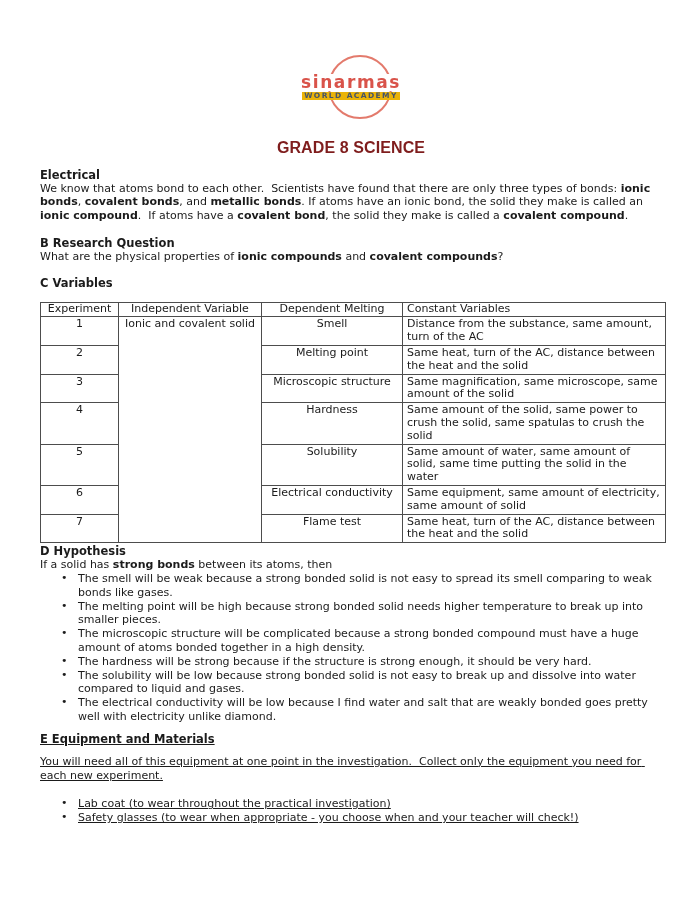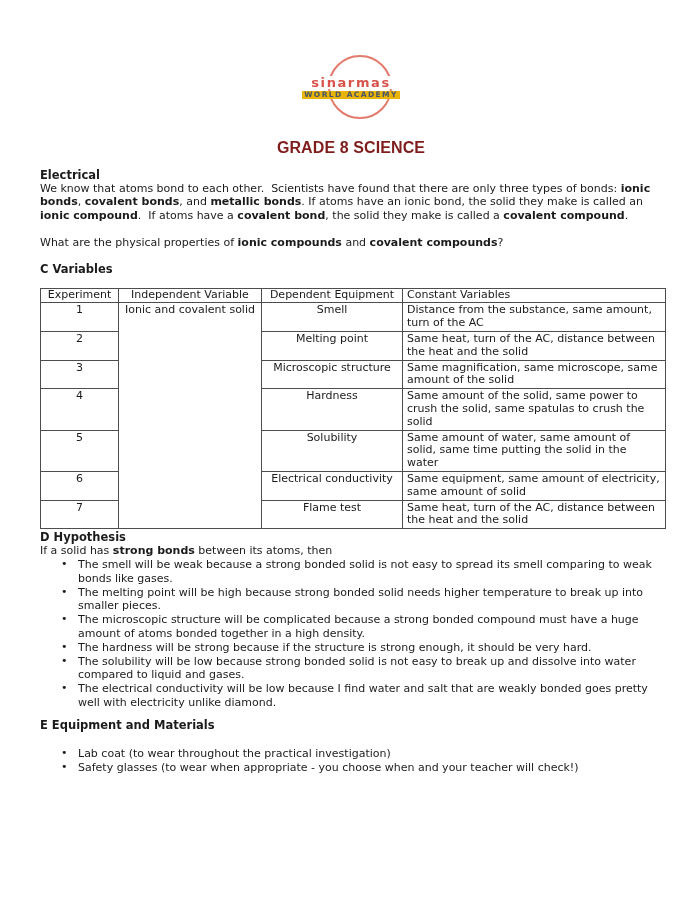--- a/index.html
+++ b/index.html
@@ -12,21 +12,21 @@
 
   
   .logo { position:relative; width:140px; height:67px; margin:0 auto 17px auto; }
   .ring {
     position:absolute; left:47px; top:0; width:60px; height:60px;
     border:2.5px solid rgba(222,99,82,0.85); border-radius:50%;
   }
   .logo-text { position:absolute; left:0; top:19px; width:100%; text-align:center; line-height:1; }
   .brand {
     display:inline-block; background:#fff; padding:0 2px;
-    color:#d9534a; font-weight:bold; font-size:13px; letter-spacing:1.6px;
+    color:#d9534a; font-weight:bold; font-size:17px; letter-spacing:1.6px;
   }
   .sub {
     display:block; margin-top:1px;
     color:#44546a; font-weight:bold; font-size:7.5px; letter-spacing:1.4px;
   }
   .sub-inner { display:inline-block; background:#eab308; padding:0 2px; }
 
   
   .doc-title {
     margin:0 0 11px 0; text-align:center; font-weight:bold;
@@ -35,21 +35,21 @@
   }
   .tl { display:block; }
 
   
   .sec-heading { font-size:11.5px; font-weight:bold; margin:0; line-height:14px; }
   .para { margin:0; font-size:11px; line-height:13.8px; white-space:pre-wrap; }
   .para b, .rich b { font-weight:bold; }
   .sec-b { margin-top:13px; }
   .sec-c { margin-top:12px; }
   .sec-d { margin-top:1px; }
-  .sec-e { margin-top:8px; }
+  .sec-e { margin-top:8px;text-decoration:underline; }
   .eq-para { margin-top:9px; }
 
   
   table.vars {
     border-collapse:collapse; width:625px; margin-top:12px;
     font-size:11px; line-height:12.8px; table-layout:fixed; color:#1b1b1b;
   }
   table.vars th, table.vars td {
     border:1px solid #4d4d4d; padding:1px 4px; vertical-align:top;
     font-weight:normal; overflow:hidden;
@@ -82,37 +82,38 @@
     <h1 class="doc-title">
       <span class="tl">GRADE 8 SCIENCE</span>
     </h1>
 
     <section>
       <h2 class="sec-heading">Electrical</h2>
       <p class="para rich"><span>We know that atoms bond to each other.  Scientists have found that there are only three types of bonds: </span><b>ionic bonds</b><span>, </span><b>covalent bonds</b><span>, and </span><b>metallic bonds</b><span>. If atoms have an ionic bond, the solid they make is called an </span><b>ionic compound</b><span>.  If atoms have a </span><b>covalent bond</b><span>, the solid they make is called a </span><b>covalent compound</b><span>.</span></p>
     </section>
 
     <section class="sec-b">
+      <h2 class="sec-heading">B Research Question</h2>
       <p class="para rich"><span>What are the physical properties of </span><b>ionic compounds</b><span> and </span><b>covalent compounds</b><span>?</span></p>
     </section>
 
     <section class="sec-c">
       <h2 class="sec-heading">C Variables</h2>
       <table class="vars">
         <colgroup>
           <col style="width:78px">
             <col style="width:143px">
             <col style="width:141px">
             <col style="width:263px">
         </colgroup>
         <thead>
           <tr>
             <th class="al-c">Experiment</th>
             <th class="al-c">Independent Variable</th>
-            <th class="al-c">Dependent Equipment</th>
+            <th class="al-c">Dependent Melting</th>
             <th class="al-l">Constant Variables</th>
           </tr>
         </thead>
         <tbody>
           <tr>
             <td class="al-c">1</td>
             <td class="merged" rowspan="7">Ionic and covalent solid</td>
             <td class="al-c">Smell</td>
             <td class="al-l">Distance from the substance, same amount, turn of the AC</td>
           </tr>
@@ -158,20 +159,21 @@
         <li>The melting point will be high because strong bonded solid needs higher temperature to break up into smaller pieces.</li>
         <li>The microscopic structure will be complicated because a strong bonded compound must have a huge amount of atoms bonded together in a high density.</li>
         <li>The hardness will be strong because if the structure is strong enough, it should be very hard.</li>
         <li>The solubility will be low because strong bonded solid is not easy to break up and dissolve into water compared to liquid and gases.</li>
         <li>The electrical conductivity will be low because I find water and salt that are weakly bonded goes pretty well with electricity unlike diamond.</li>
       </ul>
     </section>
 
     <section class="sec-e">
       <h2 class="sec-heading">E Equipment and Materials</h2>
+      <p class="para eq-para">You will need all of this equipment at one point in the investigation.  Collect only the equipment you need for each new experiment.</p>
       <ul class="bullets eq-bullets">
         <li>Lab coat (to wear throughout the practical investigation)</li>
         <li>Safety glasses (to wear when appropriate - you choose when and your teacher will check!)</li>
       </ul>
     </section>
 
   </div>
 </div>
 
 </body></html>

